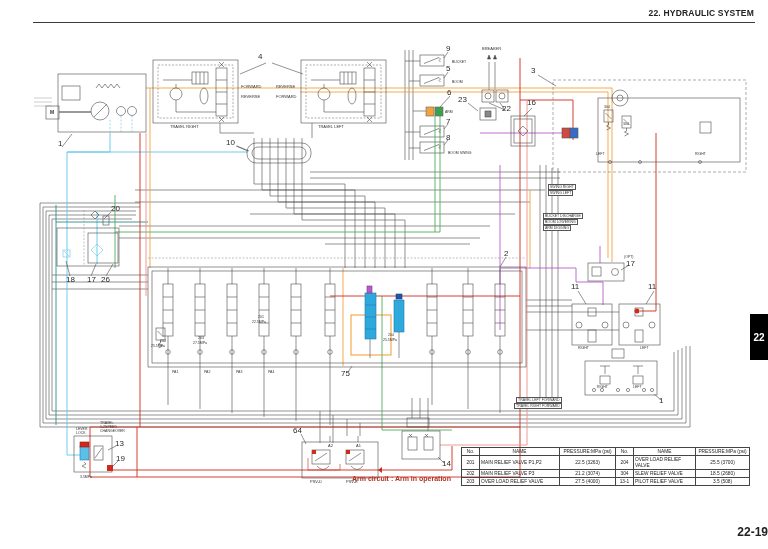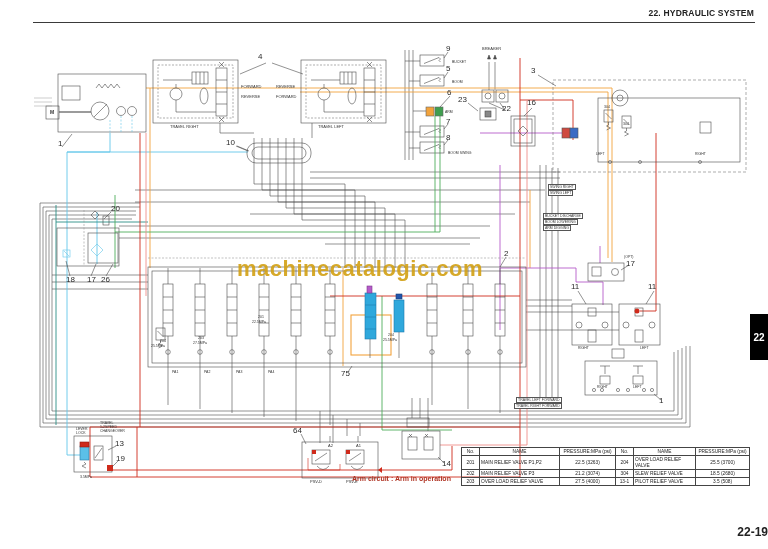--- a/index.html
+++ b/index.html
@@ -459,21 +459,20 @@
   <span class="lbl t35" style="left:268px;top:370px">PA4</span>
   <span class="lbl t35" style="left:160px;top:339px">204</span>
   <span class="lbl t35" style="left:151px;top:344px">25.5MPa</span>
   <span class="lbl t35" style="left:198px;top:336px">203</span>
   <span class="lbl t35" style="left:193px;top:341px">27.5MPa</span>
   <span class="lbl t35" style="left:258px;top:315px">201</span>
   <span class="lbl t35" style="left:252px;top:320px">22.5MPa</span>
   <span class="lbl t35" style="left:388px;top:333px">204</span>
   <span class="lbl t35" style="left:383px;top:338px">25.5MPa</span>
 
-  <div class="wm">machinecatalogic.com</div>
   <div class="caption">Arm circuit : Arm in operation</div>
 
   <table class="vtable">
     <colgroup>
         <col style="width:18px">
         <col style="width:80px">
         <col style="width:56px">
         <col style="width:18px">
         <col style="width:62px">
         <col style="width:54px">

